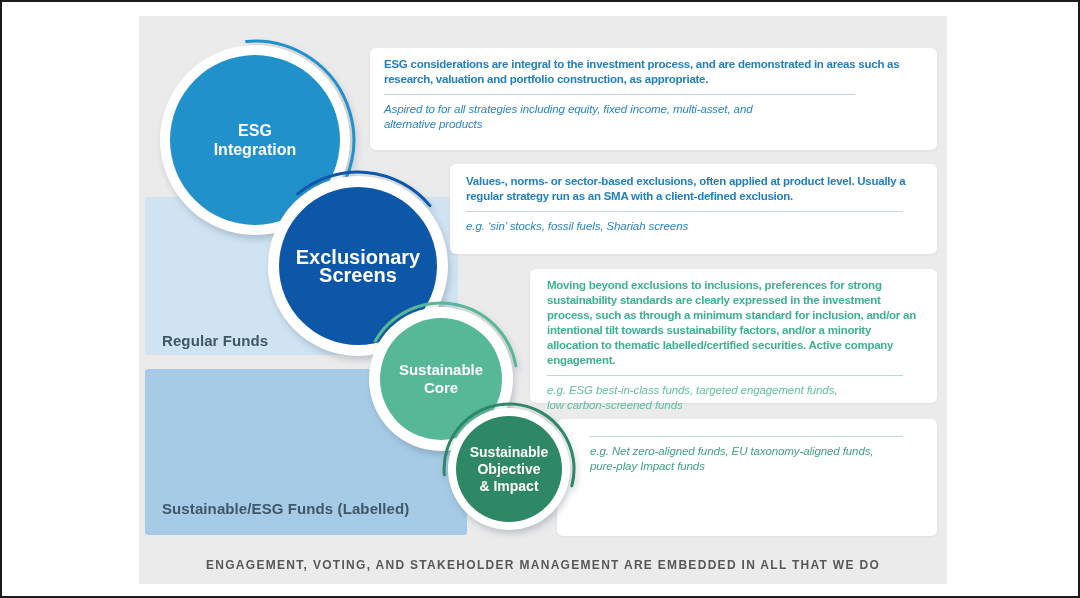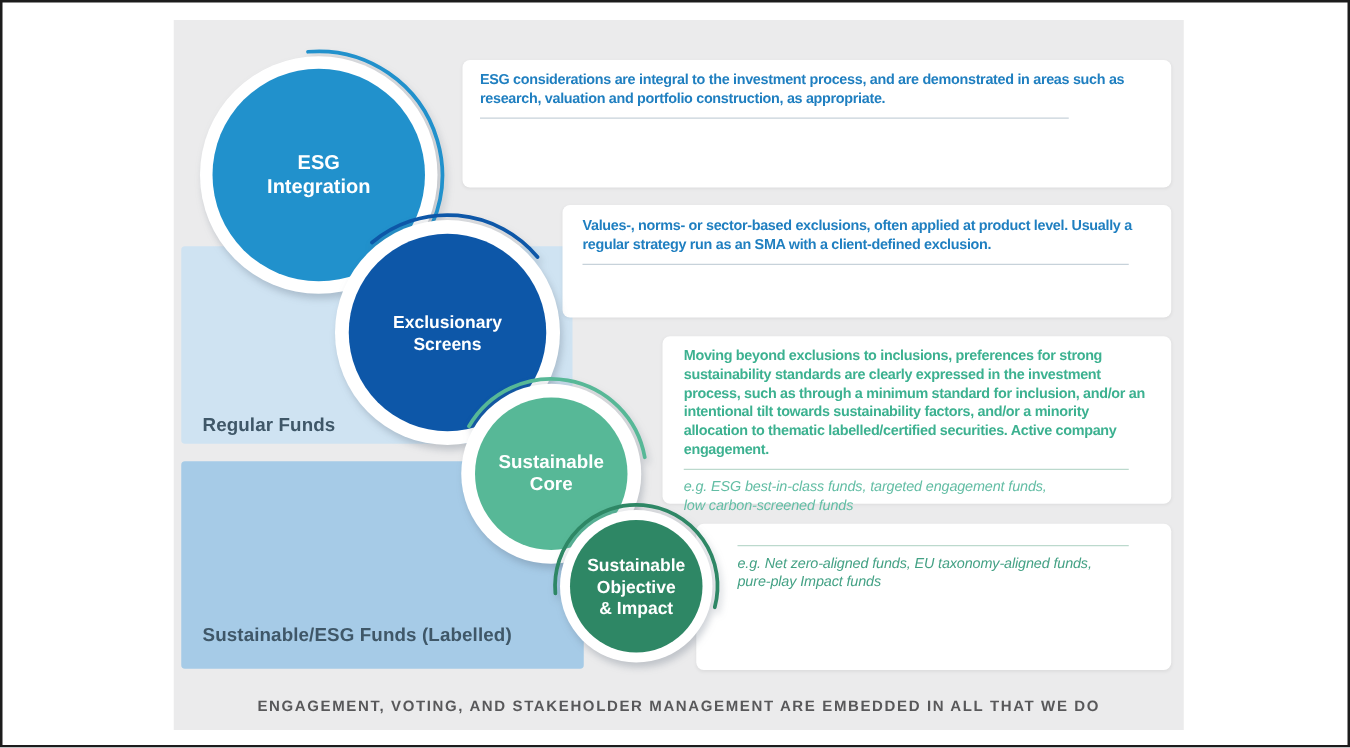--- a/index.html
+++ b/index.html
@@ -44,21 +44,21 @@
   .circle-svg{filter:drop-shadow(2px 4px 3px rgba(80,95,110,.28));}
   #circle-svg-0{left:148px;top:33px;}
   #circle-svg-1{left:256px;top:164px;}
   #circle-svg-2{left:354px;top:292px;}
   #circle-svg-3{left:432px;top:392px;}
   .circle-label{
     display:flex;align-items:center;justify-content:center;text-align:center;
     color:#ffffff;font-weight:600;white-space:pre-line;
   }
   #circle-label-0{left:173px;top:108px;width:160px;height:60px;font-size:16px;line-height:19px;}
-  #circle-label-1{left:276px;top:234px;width:160px;height:60px;font-size:14px;line-height:18px;}
+  #circle-label-1{left:276px;top:234px;width:160px;height:60px;font-size:20px;line-height:18px;}
   #circle-label-2{left:369px;top:347px;width:140px;height:60px;font-size:15px;line-height:18px;}
   #circle-label-3{left:437px;top:422px;width:140px;height:90px;font-size:14px;line-height:17px;}
 
   #banner{
     left:137px;top:556px;width:808px;text-align:center;
     color:#58585a;font-size:12px;font-weight:bold;letter-spacing:1.3px;
   }
 </style>
 </head>
 <body>
@@ -68,25 +68,28 @@
   <div id="bg-panel" class="abs"></div>
 
   <div id="panel-regular" class="abs fund-panel"></div>
   <div id="panel-sustainable" class="abs fund-panel"></div>
   <div id="label-regular" class="abs fund-label">Regular Funds</div>
   <div id="label-sustainable" class="abs fund-label">Sustainable/ESG Funds (Labelled)</div>
 
   <div id="card-0" class="abs card">
     <div class="desc t-blue">ESG considerations are integral to the investment process, and are demonstrated in areas such as research, valuation and portfolio construction, as appropriate.</div>
     <div class="divider"></div>
+    <div class="ex ex-blue">Aspired to for all strategies including equity, fixed income, multi-asset, and
+alternative products</div>
   </div>
 
   <div id="card-1" class="abs card">
     <div class="desc t-blue">Values-, norms- or sector-based exclusions, often applied at product level. Usually a regular strategy run as an SMA with a client-defined exclusion.</div>
     <div class="divider"></div>
+    <div class="ex ex-blue">e.g. ‘sin’ stocks, fossil fuels, Shariah screens</div>
   </div>
 
   <div id="card-2" class="abs card">
     <div class="desc t-green">Moving beyond exclusions to inclusions, preferences for strong sustainability standards are clearly expressed in the investment process, such as through a minimum standard for inclusion, and/or an intentional tilt towards sustainability factors, and/or a minority allocation to thematic labelled/certified securities. Active company engagement.</div>
     <div class="divider green"></div>
     <div class="ex ex-green">e.g. ESG best-in-class funds, targeted engagement funds,
 low carbon-screened funds</div>
   </div>
 
   <div id="card-3" class="abs card">

